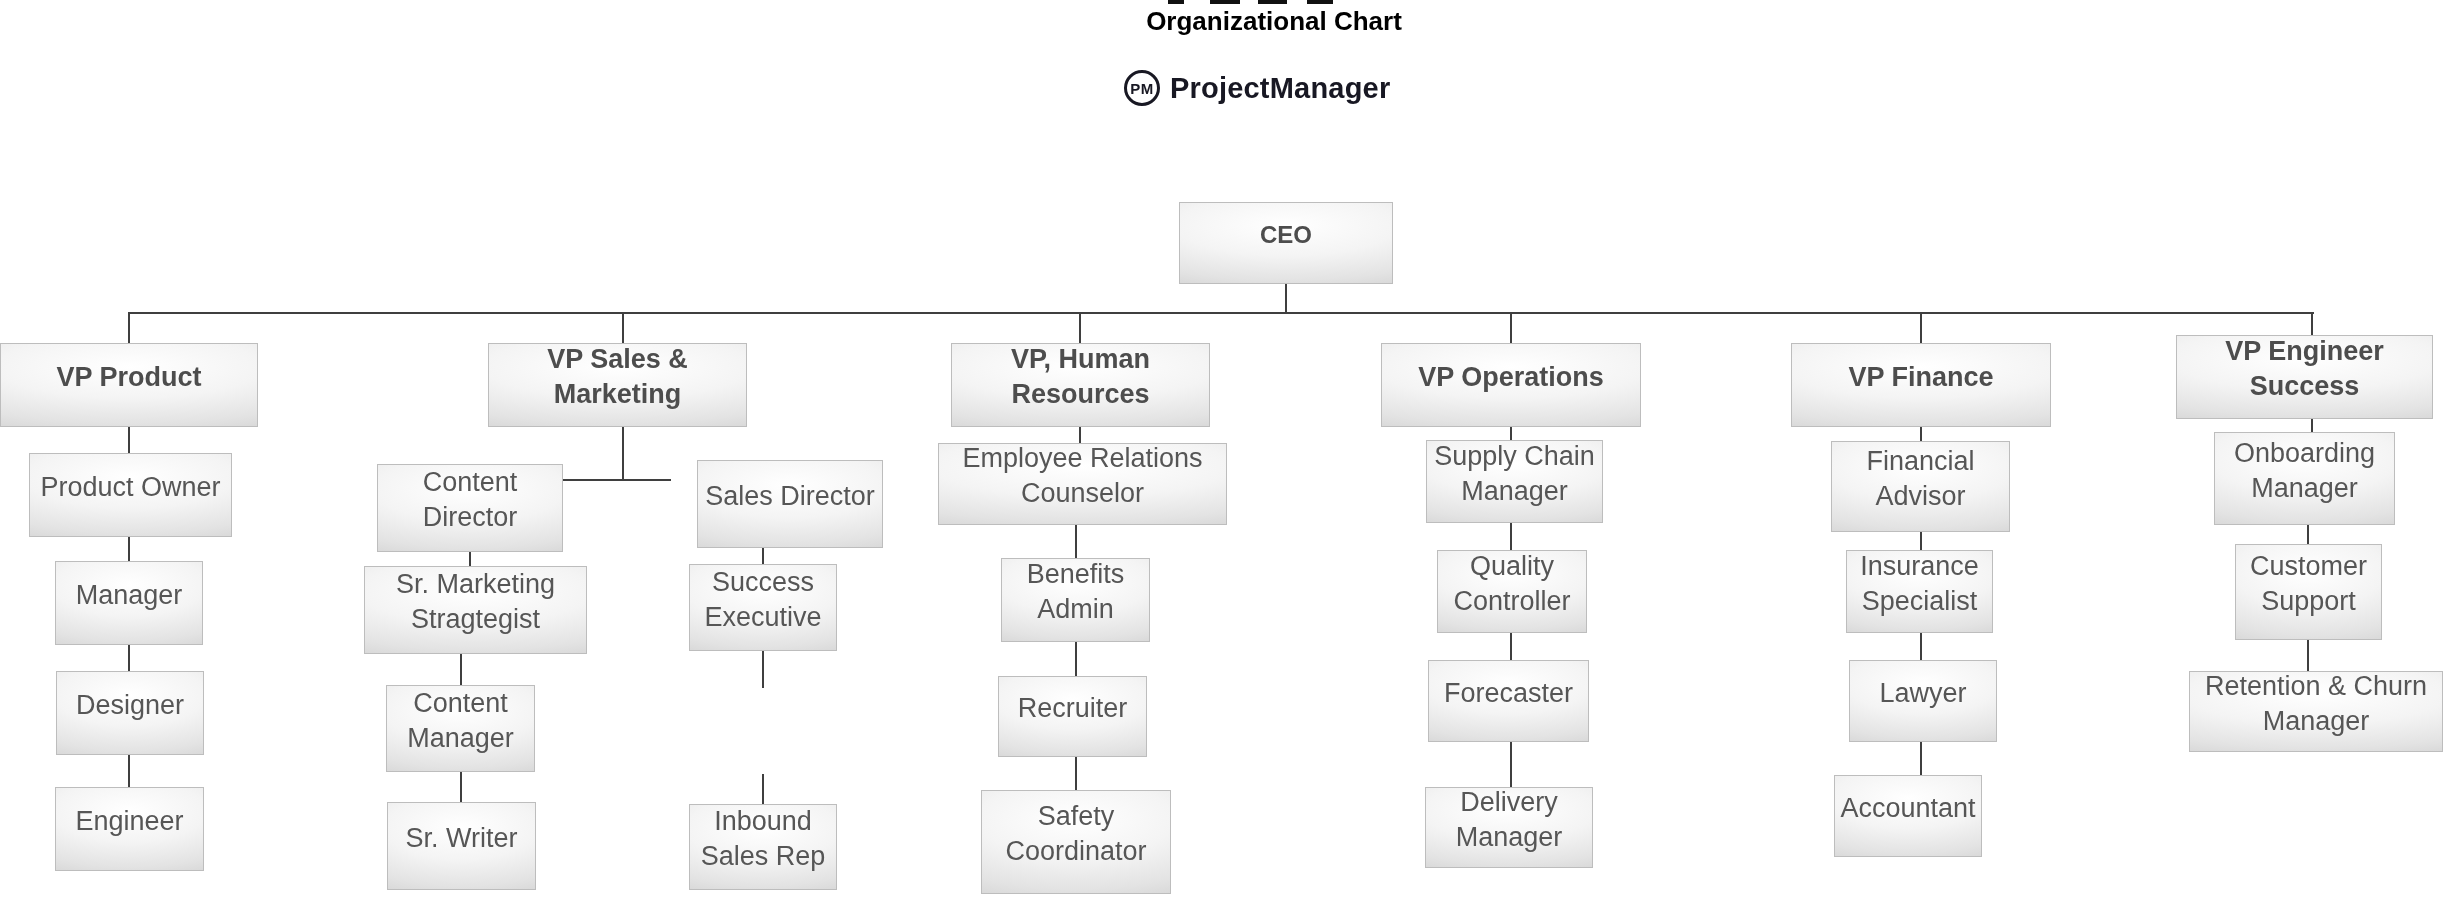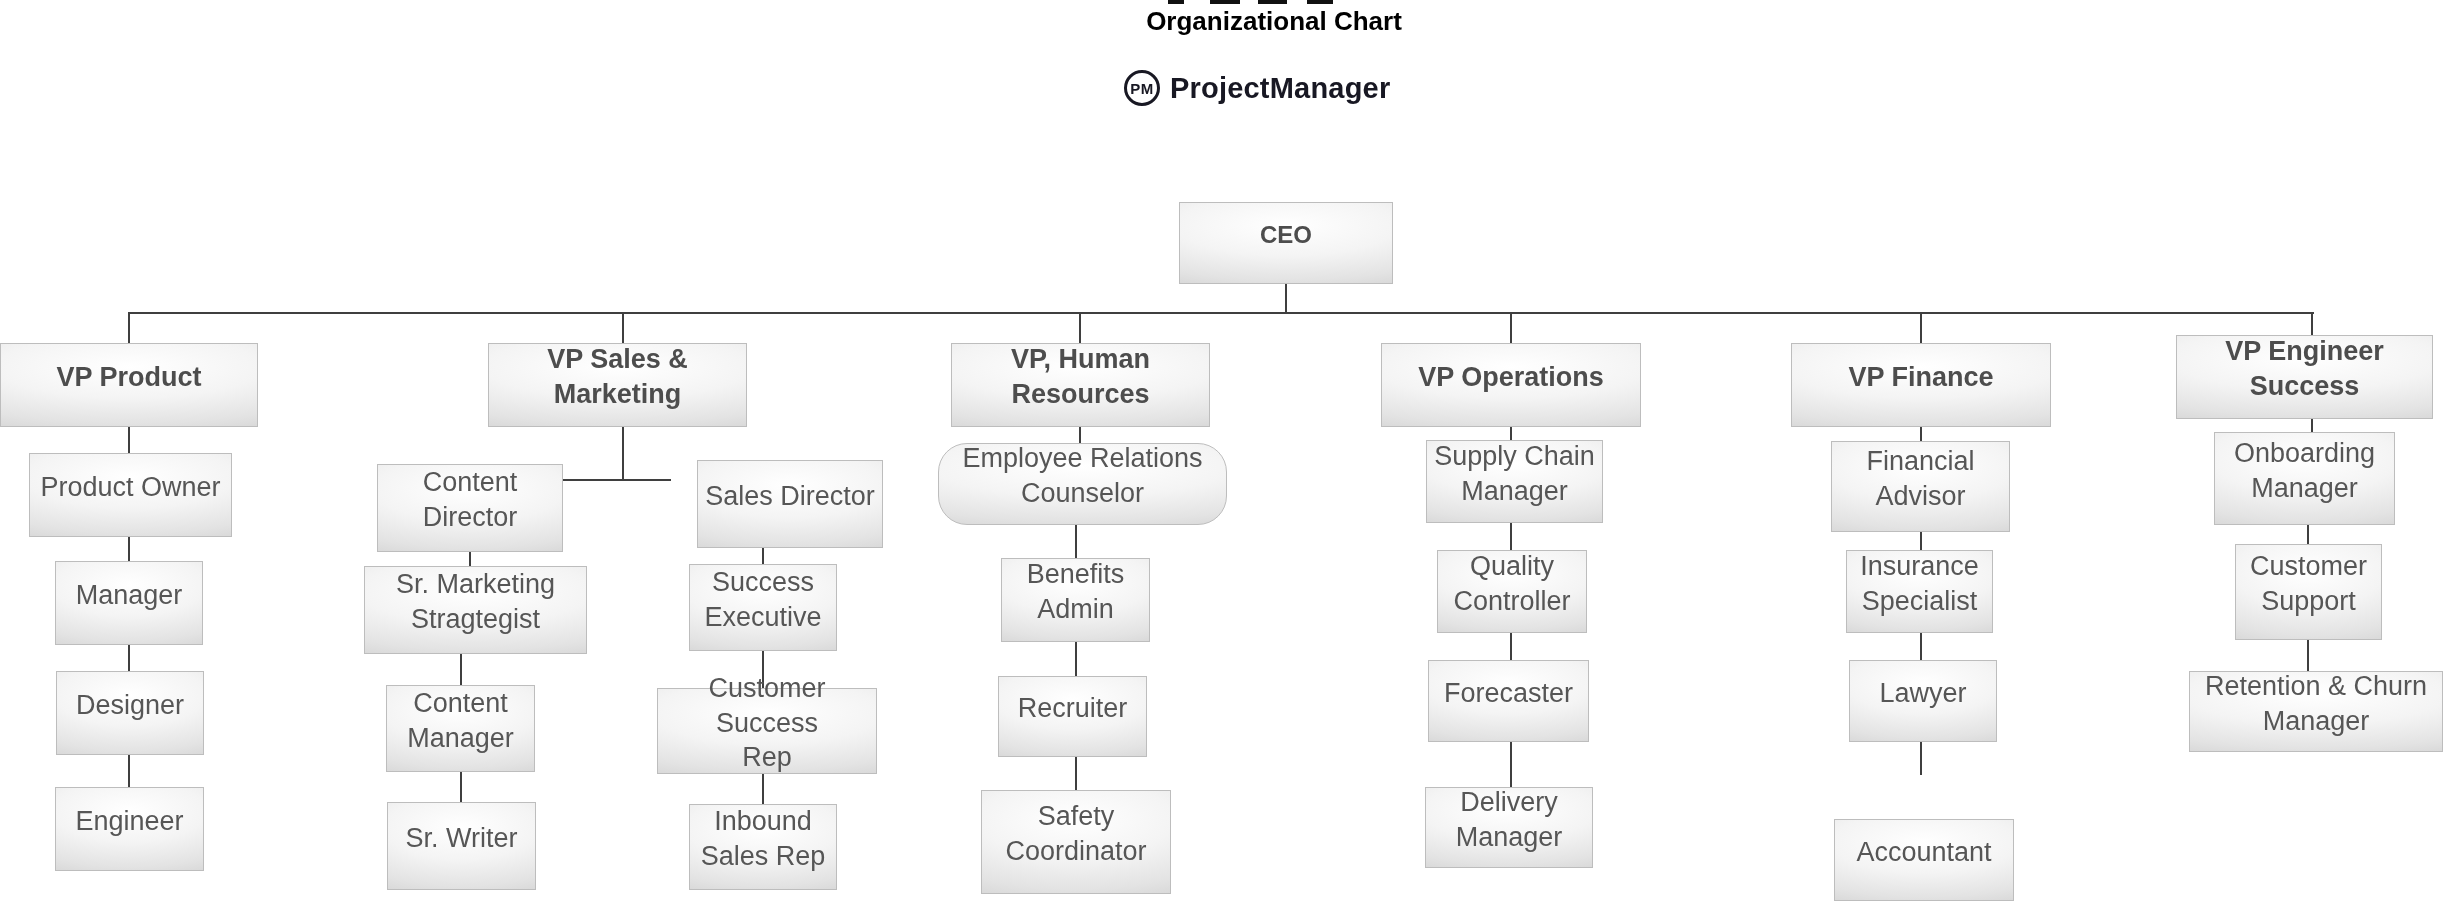--- a/index.html
+++ b/index.html
@@ -127,35 +127,34 @@
   <div class="node" style="left:56px;top:671px;width:148px;height:84px;">Designer</div>
   <div class="node" style="left:55px;top:787px;width:149px;height:84px;">Engineer</div>
 
   <div class="node" style="left:377px;top:464px;width:186px;height:88px;padding:0 26px 16px 26px;">Content Director</div>
   <div class="node" style="left:364px;top:566px;width:223px;height:88px;">Sr. Marketing Stragtegist</div>
   <div class="node" style="left:386px;top:685px;width:149px;height:87px;">Content Manager</div>
   <div class="node" style="left:387px;top:802px;width:149px;height:88px;">Sr. Writer</div>
 
   <div class="node" style="left:671px;top:460px;width:186px;height:88px;margin-left:26px;">Sales Director</div>
   <div class="node" style="left:689px;top:564px;width:148px;height:87px;">Success Executive</div>
-  <div class="node" style="left:657px;top:688px;width:220px;height:86px;padding:0 30px 16px 30px;">Customer Success Rep</div>
   <div class="node" style="left:689px;top:804px;width:148px;height:86px;">Inbound Sales Rep</div>
 
-  <div class="node" style="left:938px;top:443px;width:289px;height:82px;border-radius:29px;">Employee Relations Counselor</div>
+  <div class="node" style="left:938px;top:443px;width:289px;height:82px;">Employee Relations Counselor</div>
   <div class="node" style="left:1001px;top:558px;width:149px;height:84px;">Benefits Admin</div>
   <div class="node" style="left:998px;top:676px;width:149px;height:81px;">Recruiter</div>
   <div class="node" style="left:981px;top:790px;width:190px;height:104px;">Safety Coordinator</div>
 
   <div class="node" style="left:1426px;top:440px;width:177px;height:83px;">Supply Chain Manager</div>
   <div class="node" style="left:1437px;top:550px;width:150px;height:83px;">Quality Controller</div>
   <div class="node" style="left:1428px;top:660px;width:161px;height:82px;">Forecaster</div>
   <div class="node" style="left:1425px;top:787px;width:168px;height:81px;">Delivery Manager</div>
 
   <div class="node" style="left:1831px;top:441px;width:179px;height:91px;">Financial Advisor</div>
   <div class="node" style="left:1846px;top:550px;width:147px;height:83px;">Insurance Specialist</div>
   <div class="node" style="left:1849px;top:660px;width:148px;height:82px;">Lawyer</div>
-  <div class="node" style="left:1834px;top:775px;width:180px;height:82px;margin-top:44px;">Accountant</div>
+  <div class="node" style="left:1834px;top:775px;width:148px;height:82px;">Accountant</div>
 
   <div class="node" style="left:2214px;top:432px;width:181px;height:93px;">Onboarding Manager</div>
   <div class="node" style="left:2235px;top:544px;width:147px;height:96px;">Customer Support</div>
   <div class="node" style="left:2189px;top:671px;width:254px;height:81px;">Retention &amp; Churn Manager</div>
 
 </div>
 
 </body></html>

